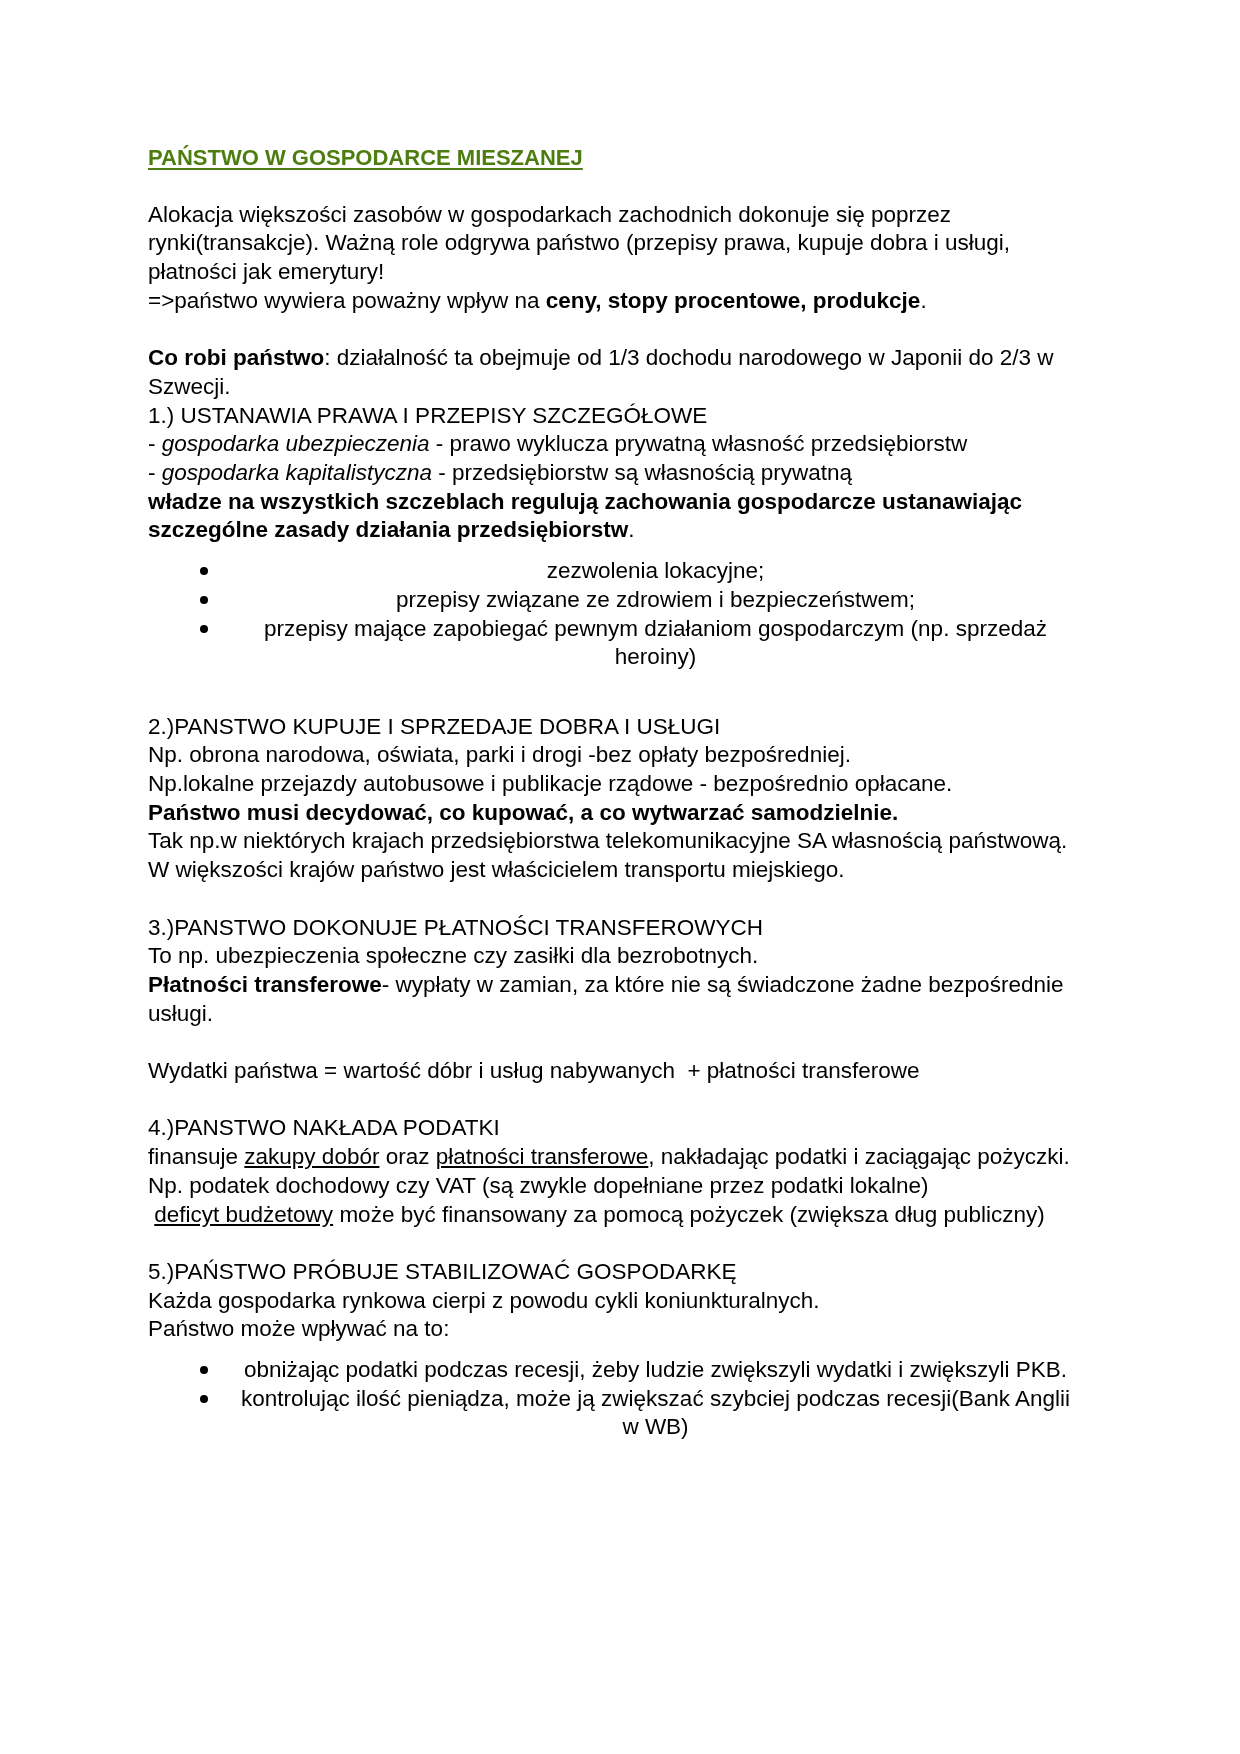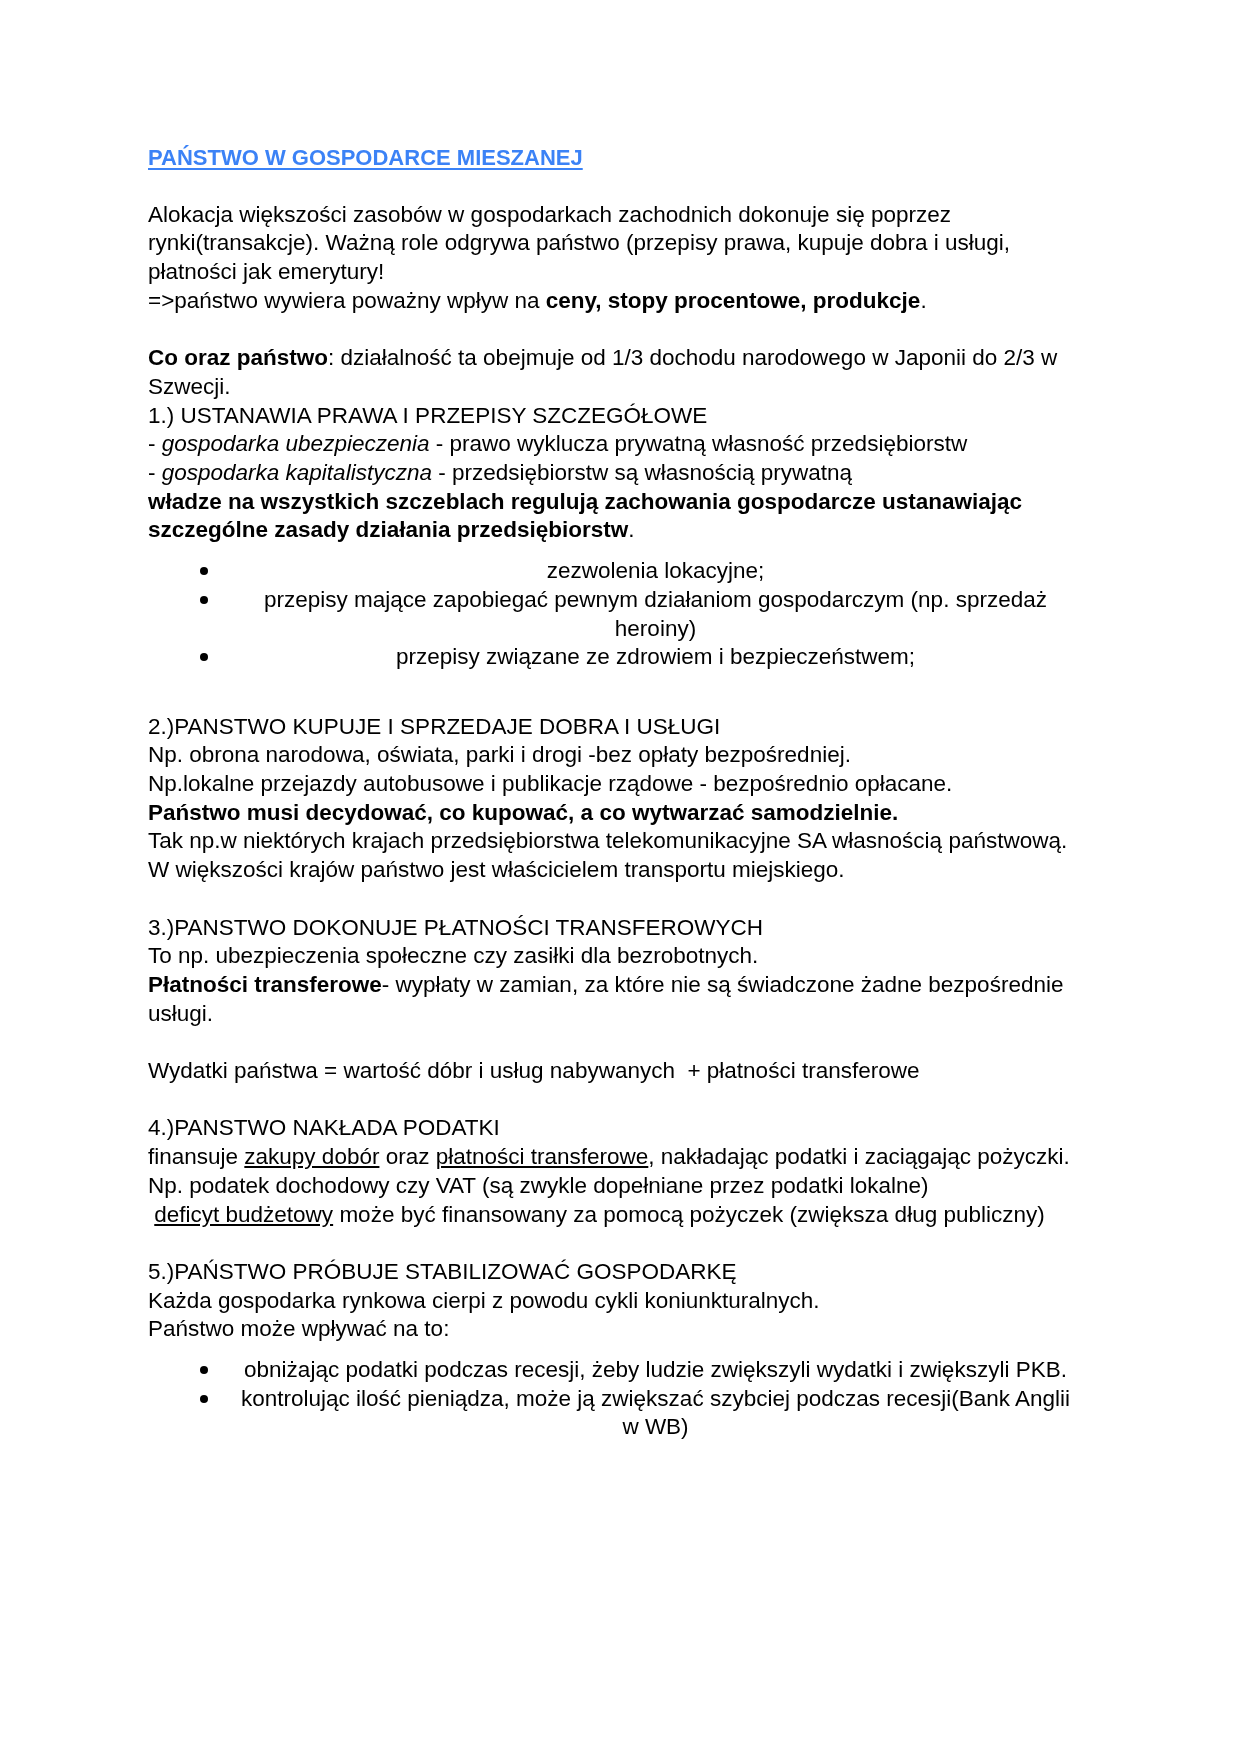--- a/index.html
+++ b/index.html
@@ -17,21 +17,21 @@
     }
     .page {
       position: absolute;
       left: 148px;
       top: 144px;
       width: 940px;
       font-size: 22.5px;
       line-height: 28.7px;
     }
     .title {
-      color: #3b82f6;
+      color: #4d7c0f;
       font-weight: bold;
       text-decoration: underline;
       text-decoration-thickness: 2px;
       text-underline-offset: 3px;
       margin: 0 0 28px 0;
       font-size: 22px;
       line-height: 28.7px;
     }
     p {
       margin: 0;
@@ -68,30 +68,30 @@
 
 <div class="page">
 
   <div class="title">PAŃSTWO W GOSPODARCE MIESZANEJ</div>
 
   <p>Alokacja większości zasobów w gospodarkach zachodnich dokonuje się poprzez rynki(transakcje). Ważną role odgrywa państwo (przepisy prawa, kupuje dobra i usługi, płatności jak emerytury!</p>
   <p><span>=&gt;państwo wywiera poważny wpływ na </span><span class="b">ceny, stopy procentowe, produkcje</span><span>.</span></p>
 
   <div class="gap"></div>
 
-  <p><span class="b">Co oraz państwo</span><span>: działalność ta obejmuje od 1/3 dochodu narodowego w Japonii do 2/3 w Szwecji.</span></p>
+  <p><span class="b">Co robi państwo</span><span>: działalność ta obejmuje od 1/3 dochodu narodowego w Japonii do 2/3 w Szwecji.</span></p>
 
   <p>1.) USTANAWIA PRAWA I PRZEPISY SZCZEGÓŁOWE</p>
   <p><span>- </span><span class="i">gospodarka ubezpieczenia</span><span> - prawo wyklucza prywatną własność przedsiębiorstw</span></p>
   <p><span>- </span><span class="i">gospodarka kapitalistyczna</span><span> - przedsiębiorstw są własnością prywatną</span></p>
   <p><span class="b">władze na wszystkich szczeblach regulują zachowania gospodarcze ustanawiając szczególne zasady działania przedsiębiorstw</span><span>.</span></p>
   <ul>
     <li><span class="bullet"></span><span>zezwolenia lokacyjne;</span></li>
+    <li><span class="bullet"></span><span>przepisy związane ze zdrowiem i bezpieczeństwem;</span></li>
     <li><span class="bullet"></span><span>przepisy mające zapobiegać pewnym działaniom gospodarczym (np. sprzedaż heroiny)</span></li>
-    <li><span class="bullet"></span><span>przepisy związane ze zdrowiem i bezpieczeństwem;</span></li>
   </ul>
 
   <div class="gap"></div>
 
   <p>2.)PANSTWO KUPUJE I SPRZEDAJE DOBRA I USŁUGI</p>
   <p>Np. obrona narodowa, oświata, parki i drogi -bez opłaty bezpośredniej.</p>
   <p>Np.lokalne przejazdy autobusowe i publikacje rządowe - bezpośrednio opłacane.</p>
   <p class="b">Państwo musi decydować, co kupować, a co wytwarzać samodzielnie.</p>
   <p>Tak np.w niektórych krajach przedsiębiorstwa telekomunikacyjne SA własnością państwową. W większości krajów państwo jest właścicielem transportu miejskiego.</p>
 

